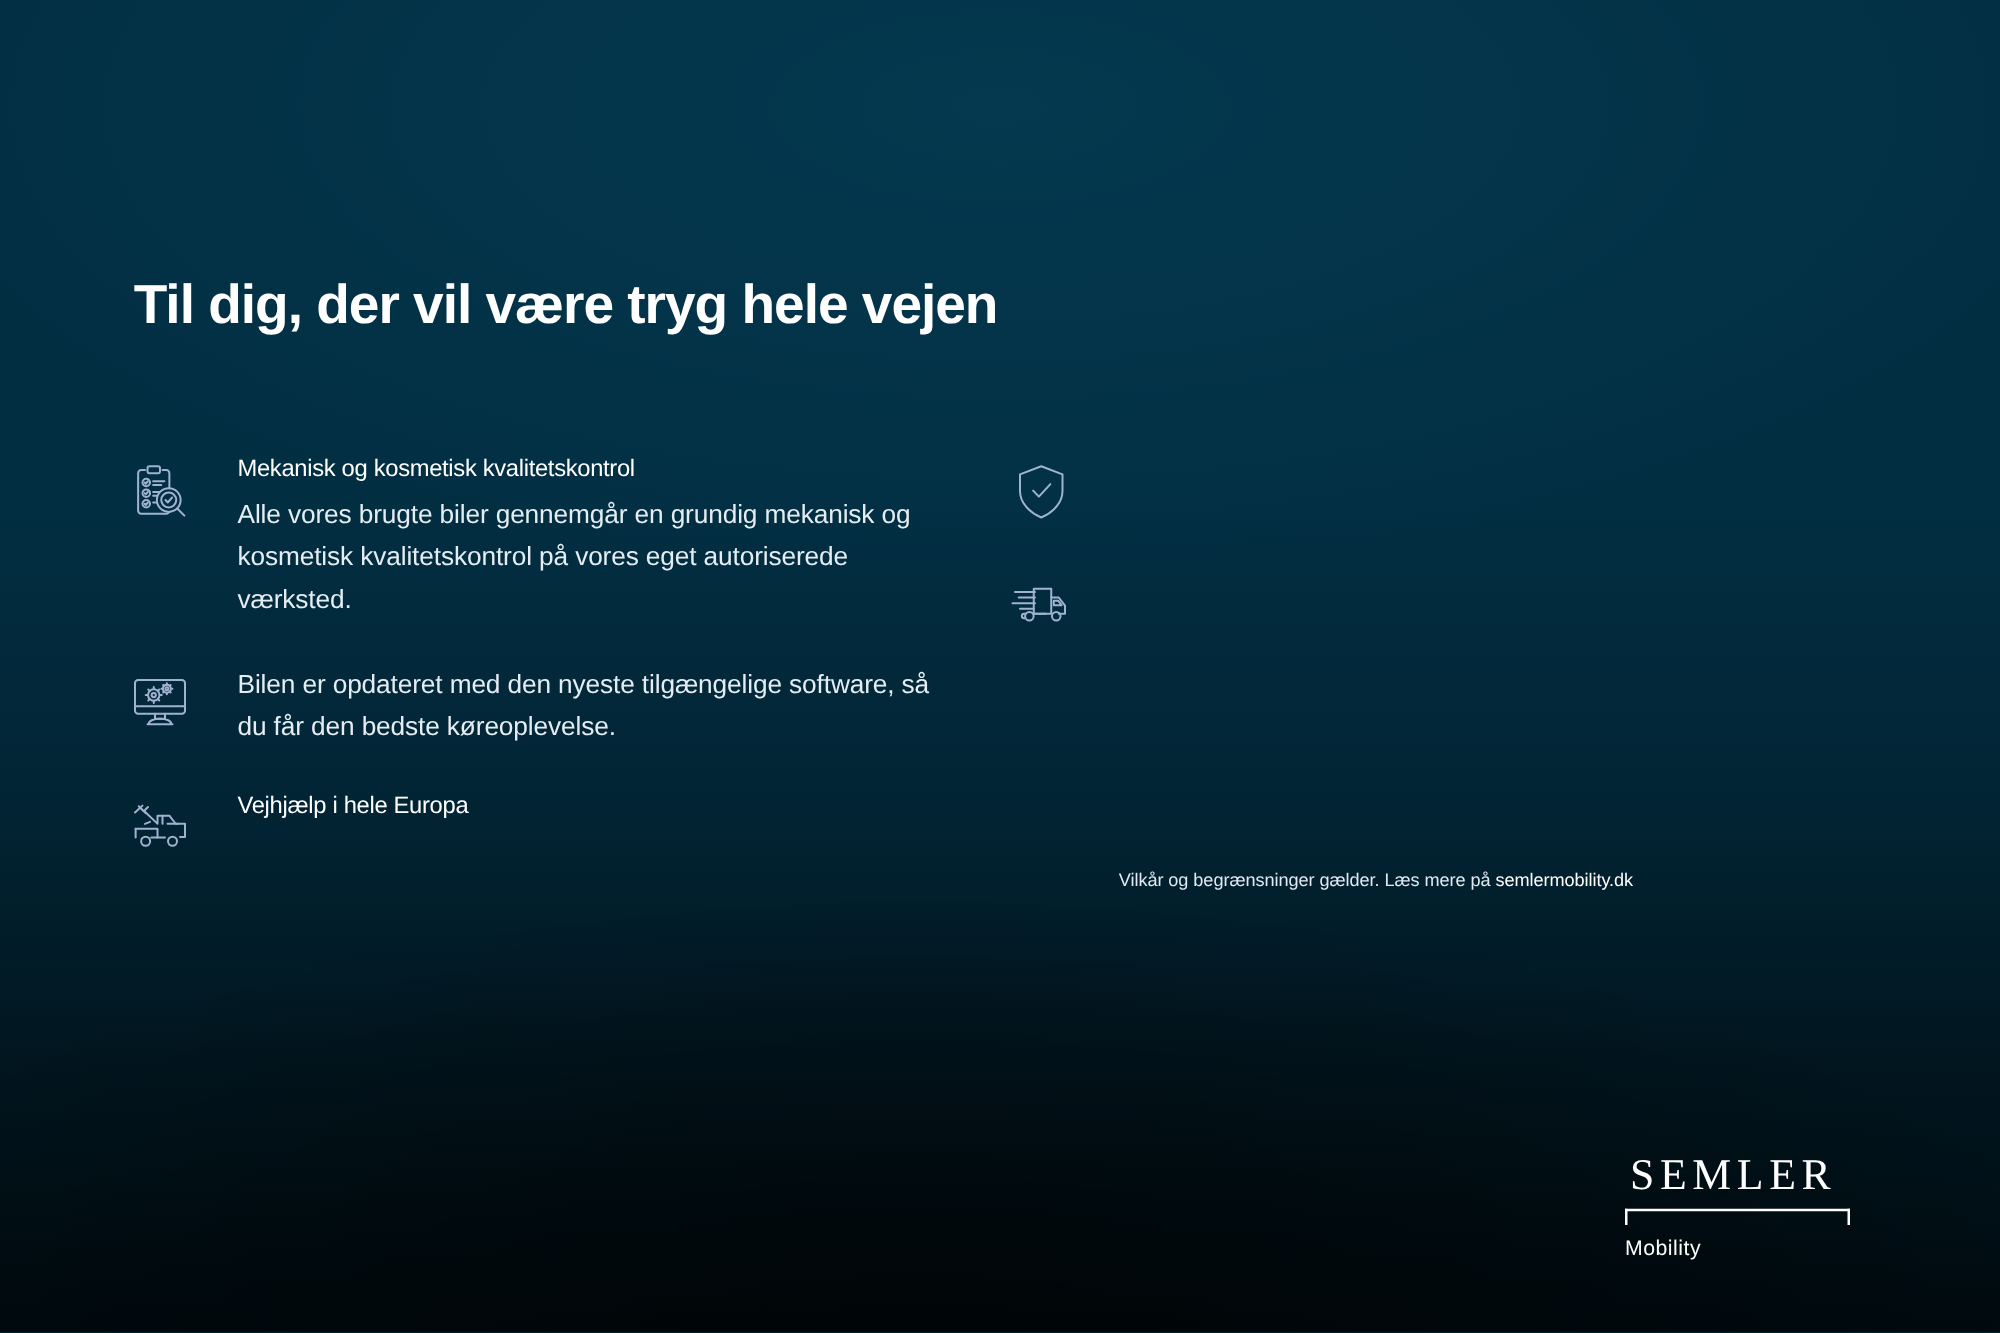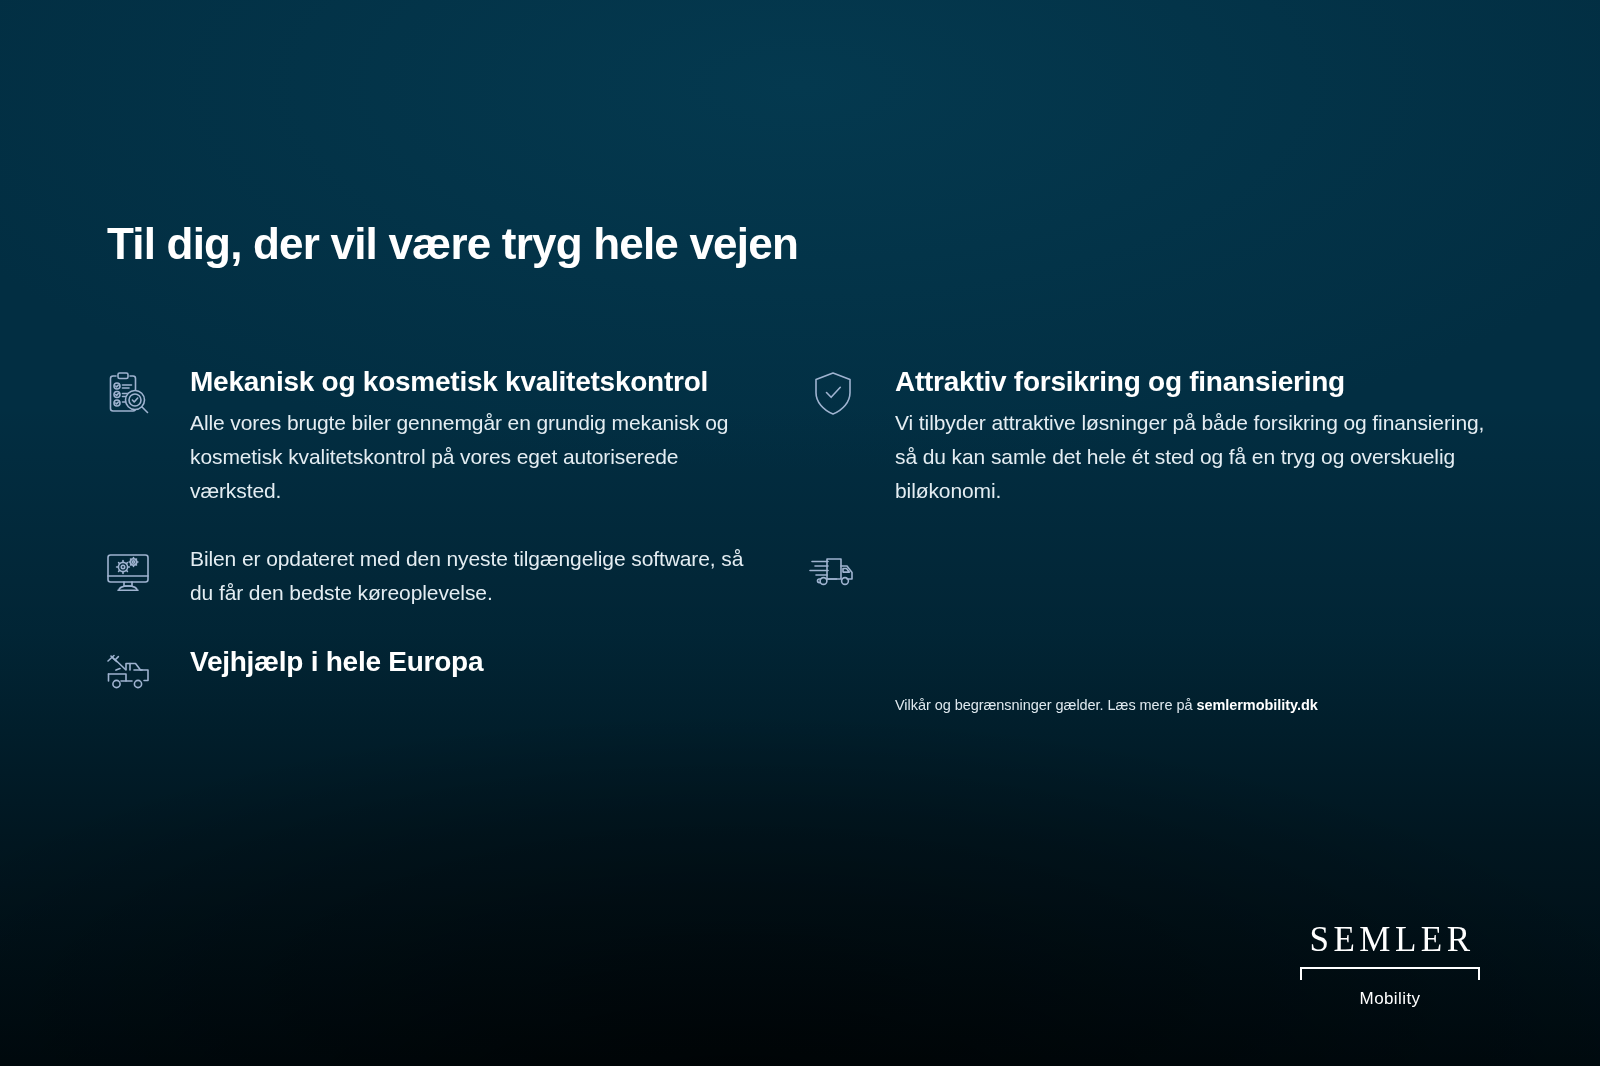--- a/index.html
+++ b/index.html
@@ -85,22 +85,22 @@
     display:flex;
     align-items:flex-start;
     justify-content:center;
     padding-top:4px;
   }
   .feature-icon svg{ display:block; }
 
   .feature-body{ flex:1 1 auto; padding-top:0; }
 
   .feature-title{
-    font-size:28px;
-    font-weight:700;
+    font-size:19px;
+    font-weight:400;
     color:#ffffff;
     letter-spacing:-0.25px;
     line-height:1.3;
     margin-bottom:6px;
   }
 
   .feature-text{
     font-size:21px;
     font-weight:400;
     color:#e4edf2;
@@ -115,29 +115,29 @@
   .disclaimer{
     position:absolute;
     left:895px;
     top:670px;
     width:560px;
     font-size:14.5px;
     line-height:1.55;
     color:#dfe9ef;
     letter-spacing:-0.05px;
   }
-  .disclaimer b{ font-weight:700; color:#ffffff; }
+  .disclaimer b{ font-weight:400; color:#ffffff; }
 
   
   .logo{
     position:absolute;
     left:1300px;
     top:898px;
     width:180px;
-    text-align:center;
+    text-align:left;
   }
   .logo-word{
     font-family:"Liberation Serif", serif;
     font-size:35px;
     font-weight:400;
     letter-spacing:4.5px;
     color:#ffffff;
     line-height:1;
     padding-left:4px;
   }
@@ -260,24 +260,20 @@
 
   <div class="col col-right">
 
     <div class="feature">
       <div class="feature-icon">
         <svg width="52" height="52" viewBox="0 0 52 52" fill="none" stroke="#9fb3d0" stroke-width="1.6" stroke-linecap="round" stroke-linejoin="round">
           <path d="M26 5L9 11.5v13.2C9 33.8 16 41.8 26 46c10-4.2 17-12.2 17-21.3V11.5L26 5z"></path>
           <path d="M19.5 24.5l4.6 4.8 9.2-10"></path>
         </svg>
       </div>
-      <div class="feature-body">
-        <div class="feature-title">Attraktiv forsikring og finansiering</div>
-        <div class="feature-text">Vi tilbyder attraktive løsninger på både forsikring og finansiering, så du kan samle det hele ét sted og få en tryg og overskuelig biløkonomi.</div>
-      </div>
     </div>
 
     <div class="feature">
       <div class="feature-icon">
         <svg width="52" height="52" viewBox="0 0 52 52" fill="none" stroke="#9fb3d0" stroke-width="1.6" stroke-linecap="round" stroke-linejoin="round">
           <path d="M20 14h14v20H20z"></path>
           <path d="M34 21h6l5 6.5V34h-5"></path>
           <path d="M29.5 34H20"></path>
           <circle cx="16.5" cy="36" r="3.4"></circle>
           <circle cx="38" cy="36" r="3.4"></circle>

